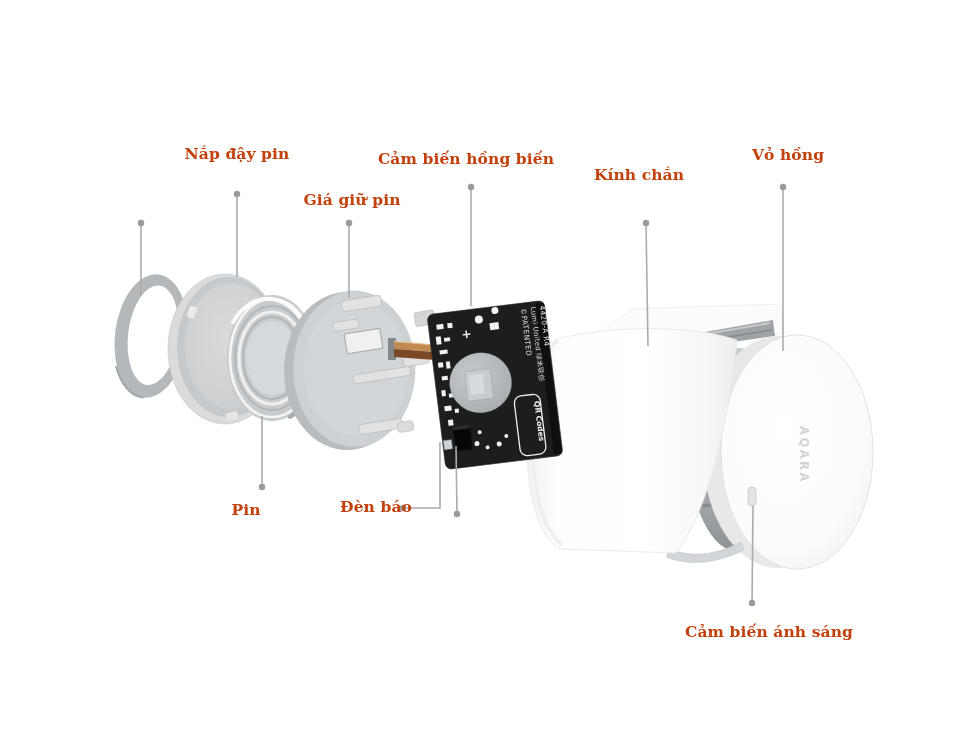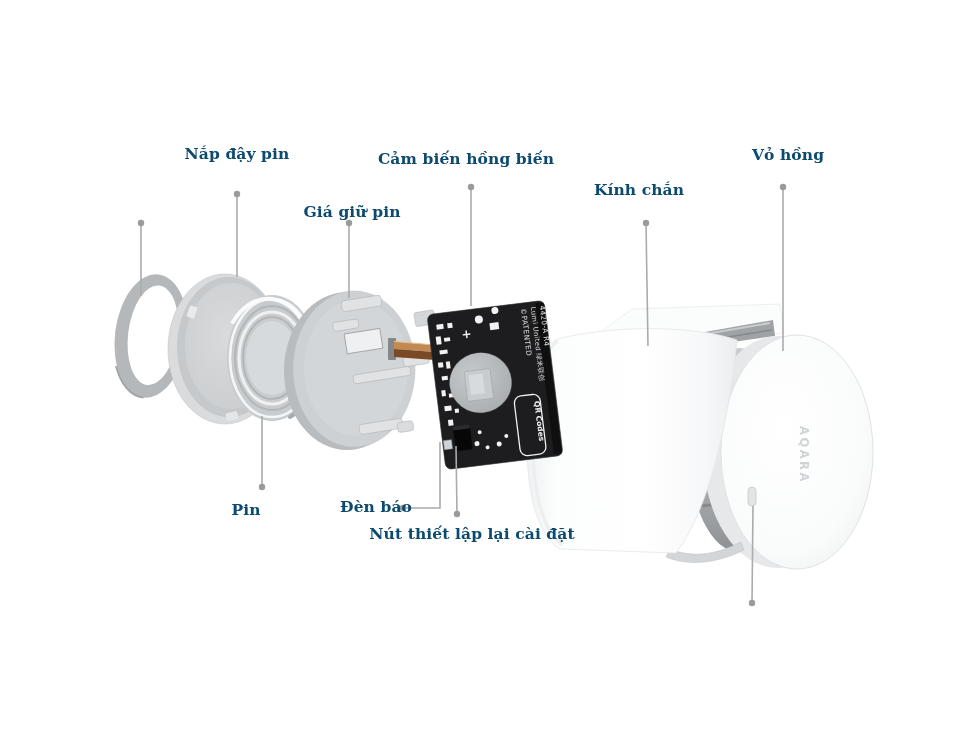--- a/index.html
+++ b/index.html
@@ -3,21 +3,21 @@
 <meta charset="utf-8">
 <style>
   html,body{margin:0;padding:0;background:#ffffff;}
   .stage{
     position:relative;width:958px;height:734px;background:#ffffff;
     overflow:hidden;font-family:"DejaVu Serif","Liberation Serif",serif;
   }
   .stage svg{position:absolute;left:0;top:0;}
   .lbl{
     position:absolute;transform:translateX(-50%);
-    font-weight:700;font-size:15.5px;line-height:1.1;color:#0c4a6e;
+    font-weight:700;font-size:15.5px;line-height:1.1;color:#c2410c;
     white-space:nowrap;letter-spacing:0.1px;
   }
   .silk{font-family:"DejaVu Sans","Liberation Sans",sans-serif;}
 </style>
 </head>
 <body>
 
 <div class="stage">
 
   <svg width="958" height="734" viewBox="0 0 958 734">
@@ -198,21 +198,21 @@
       <circle cx="646" cy="223" r="3.2"></circle>
       <circle cx="783" cy="187" r="3.2"></circle>
       <circle cx="262" cy="487" r="3.2"></circle>
       <circle cx="403" cy="508" r="3.2"></circle>
       <circle cx="457" cy="514" r="3.2"></circle>
       <circle cx="752" cy="603" r="3.2"></circle>
     </g>
   </svg>
 
   <div class="lbl" style="left:237px;top:145px">Nắp đậy pin</div>
-  <div class="lbl" style="left:352px;top:203px">Giá giữ pin</div>
+  <div class="lbl" style="left:352px;top:191px">Giá giữ pin</div>
   <div class="lbl" style="left:466px;top:150px">Cảm biến hồng biến</div>
-  <div class="lbl" style="left:639px;top:181px">Kính chắn</div>
+  <div class="lbl" style="left:639px;top:166px">Kính chắn</div>
   <div class="lbl" style="left:788px;top:146px">Vỏ hồng</div>
   <div class="lbl" style="left:246px;top:501px">Pin</div>
   <div class="lbl" style="left:376px;top:498px">Đèn báo</div>
-  <div class="lbl" style="left:472px;top:525px">Nút thiết lập lại cài đặt</div>
+  <div class="lbl" style="left:769px;top:623px">Cảm biến ánh sáng</div>
 
 </div>
 
 </body></html>

